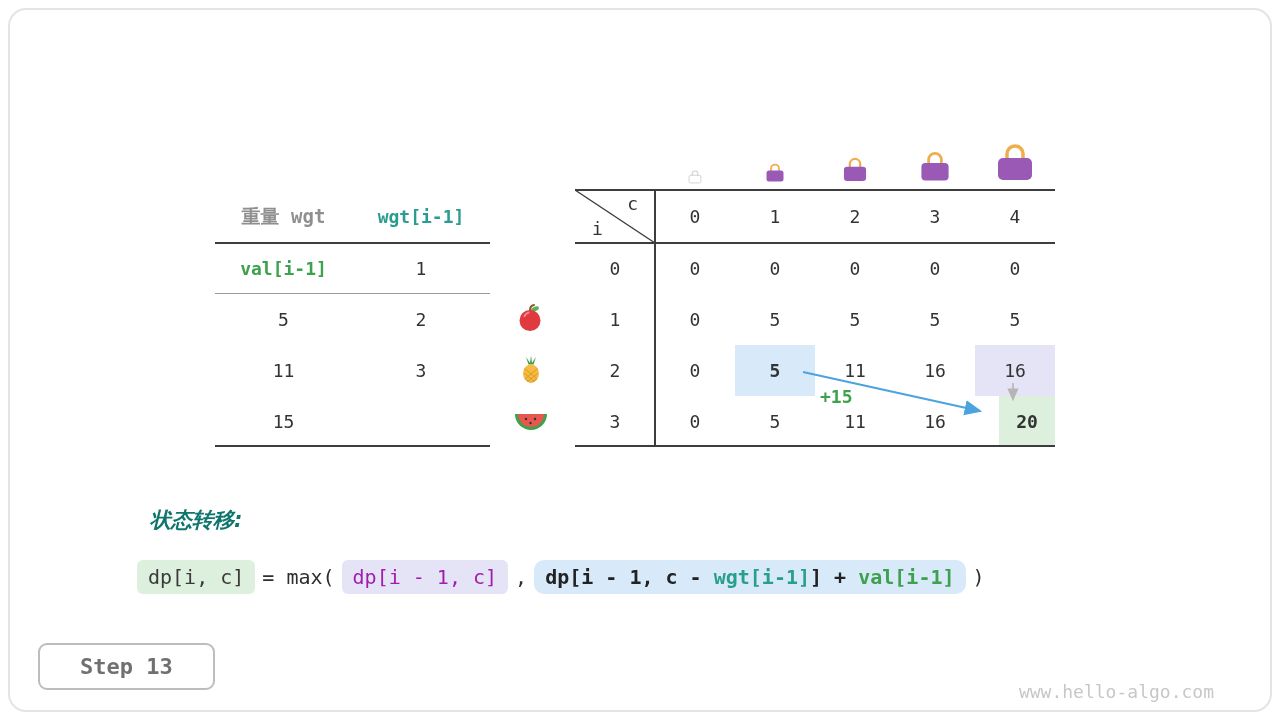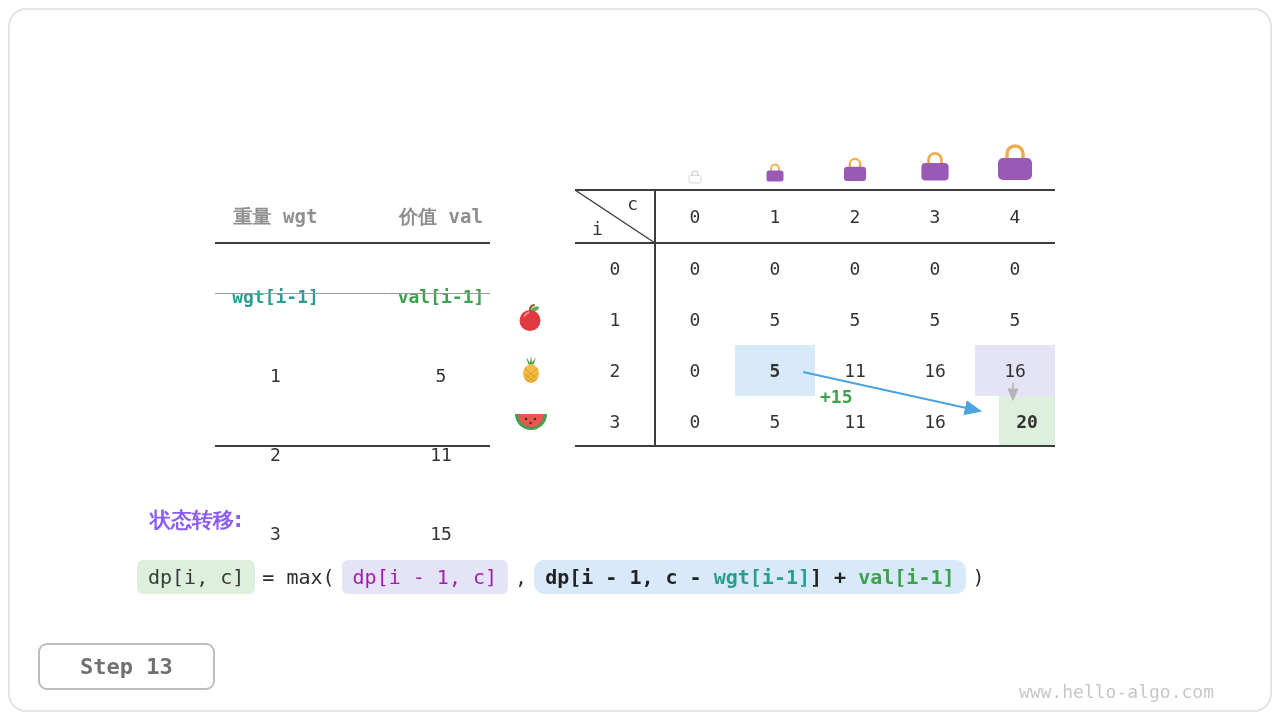--- a/index.html
+++ b/index.html
@@ -5,22 +5,22 @@
   * { margin:0; padding:0; box-sizing:border-box; }
   html,body { background:#ffffff; }
   .stage { position:relative; width:1280px; height:720px; background:#ffffff; overflow:hidden;
            font-family:"DejaVu Sans Mono","Liberation Mono",monospace; }
   .frame { position:absolute; inset:8px; border:2px solid #e4e4e4; border-radius:18px; }
   .abs { position:absolute; }
   .line { position:absolute; background:#3d3d3d; }
   .line.soft { background:#9b9b9b; }
 
   
-  .items { position:absolute; left:207px; top:190px; width:275px; display:grid;
-           grid-template-columns:137px 138px; grid-template-rows:53px 51px 51px 51px 51px;gap:28px; }
+  .items { position:absolute; left:215px; top:190px; width:275px; display:grid;
+           grid-template-columns:137px 138px; grid-template-rows:53px 51px 51px 51px 51px; }
   .items > div { display:flex; align-items:center; justify-content:center; font-size:18px; color:#333; }
   .items .hd { color:#8f8f8f; font-weight:700; font-size:19px; }
   .items .wgt-sym { color:var(--teal,#299d8f); font-weight:700; }
   .items .val-sym { color:var(--green,#4c9e5c); font-weight:700; }
 
   
   .dp { position:absolute; left:575px; top:190px; display:grid;
         grid-template-columns:repeat(6,80px); grid-template-rows:53px 51px 51px 51px 51px; }
   .dp > div { display:flex; align-items:center; justify-content:center; font-size:18px; color:#333; position:relative; }
   .bold { font-weight:700; }
@@ -29,22 +29,22 @@
   .hl-green{ background:var(--highlight_green,#ddefdd);margin-left:24px; }
   .corner svg { position:absolute; inset:0; }
   .corner .ci { position:absolute; left:17px; bottom:4px; }
   .corner .cc { position:absolute; right:17px; top:3px; }
 
   .fruit, .bag { position:absolute; }
 
   .annotation { position:absolute; left:820px; top:386px; color:var(--green,#3da14d);
                 font-weight:700; font-size:18px; }
 
-  .heading { position:absolute; left:150px; top:506px; font-size:21px; color:#8b5cf6; font-weight:600;
-             font-family:"DejaVu Sans","Liberation Sans",sans-serif; }
+  .heading { position:absolute; left:150px; top:506px; font-size:21px; color:#0f766e; font-weight:600;
+             font-family:"DejaVu Sans","Liberation Sans",sans-serif;font-style:italic; }
 
   .formula { position:absolute; left:137px; top:560px; display:flex; align-items:center; gap:7px;
              font-size:20px; color:#2e2e2e; }
   .fbox { padding:5px 11px; border-radius:6px; white-space:pre; }
   .fbox.g { background:var(--highlight_green,#e2efdc); color:#3a3a3a; }
   .fbox.l { background:var(--highlight_lavender,#e4e4f6); color:#a21caf; }
   .fbox.b { background:var(--highlight_blue,#d8eafa); font-weight:700; color:#222;border-radius:10px; }
   .fbox.b .w { color:var(--teal,#299d8f); }
   .fbox.b .v { color:var(--green,#4c9e5c); }
   .plain { white-space:pre; }
@@ -54,21 +54,20 @@
   .watermark { position:absolute; right:66px; top:681px; font-size:18px; color:#c7c7c7; }
 </style>
 </head>
 <body>
 
 <div class="stage">
   <div class="frame"></div>
 
   <div class="items">
     <div class="hd">重量 wgt</div>
-    <div class="hd">价值 val</div>
     <div class="wgt-sym">wgt[i-1]</div>
     <div class="val-sym">val[i-1]</div>
     <div>1</div>
     <div>5</div>
     <div>2</div>
     <div>11</div>
     <div>3</div>
     <div>15</div>
   </div>
   <div class="line" style="left:215px; top:242px; width:275px; height:2px;"></div>

